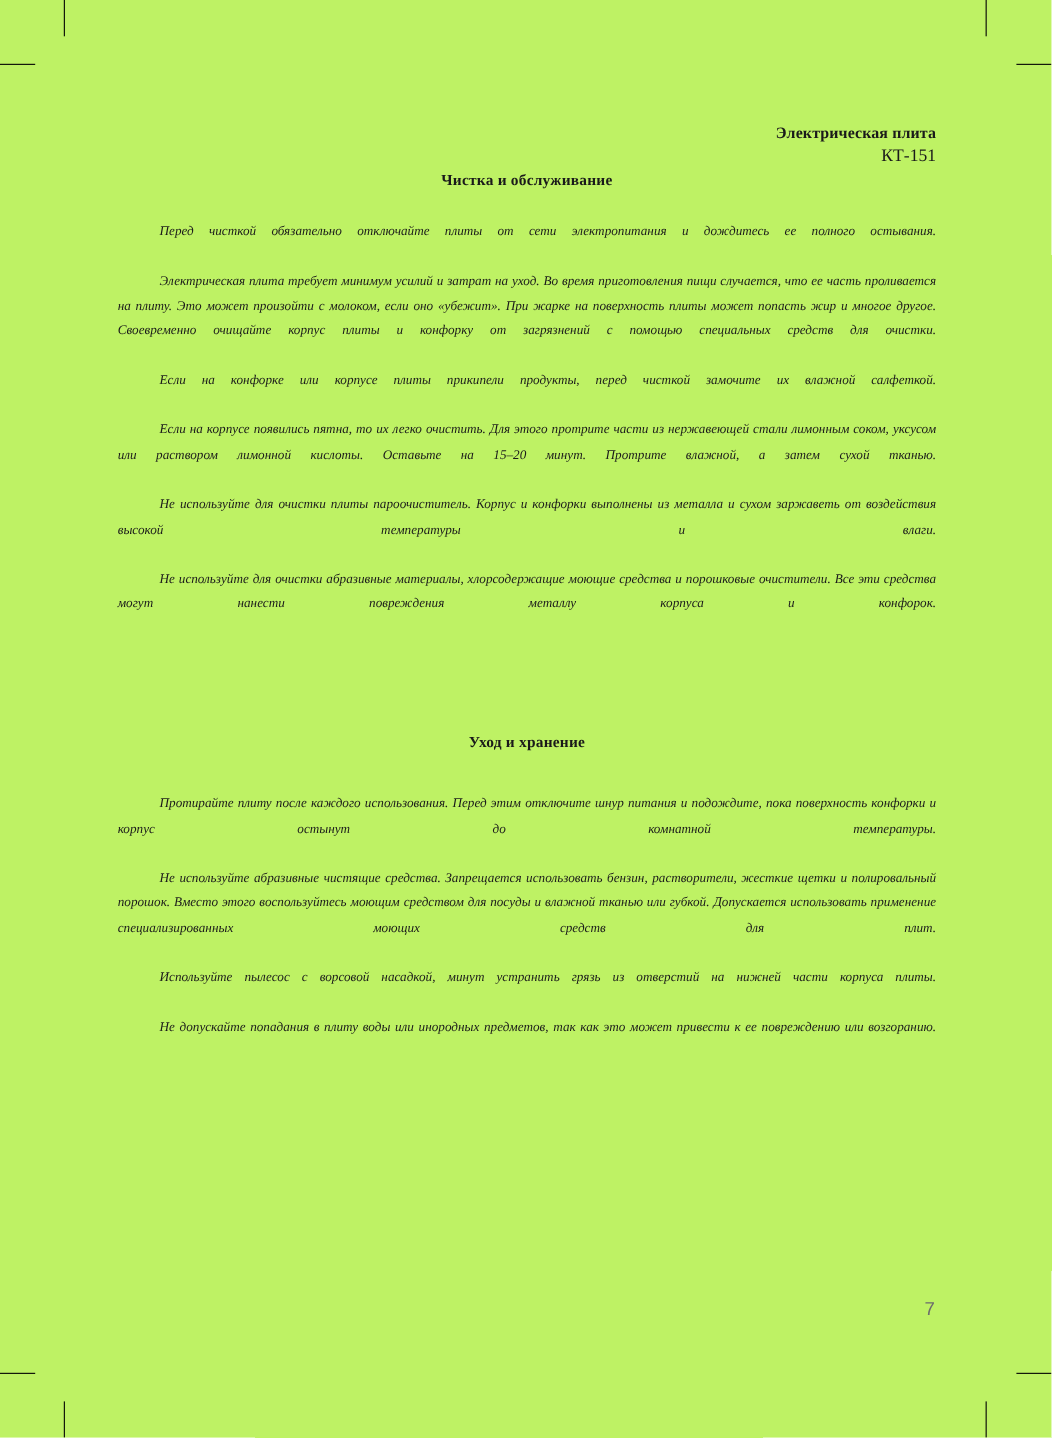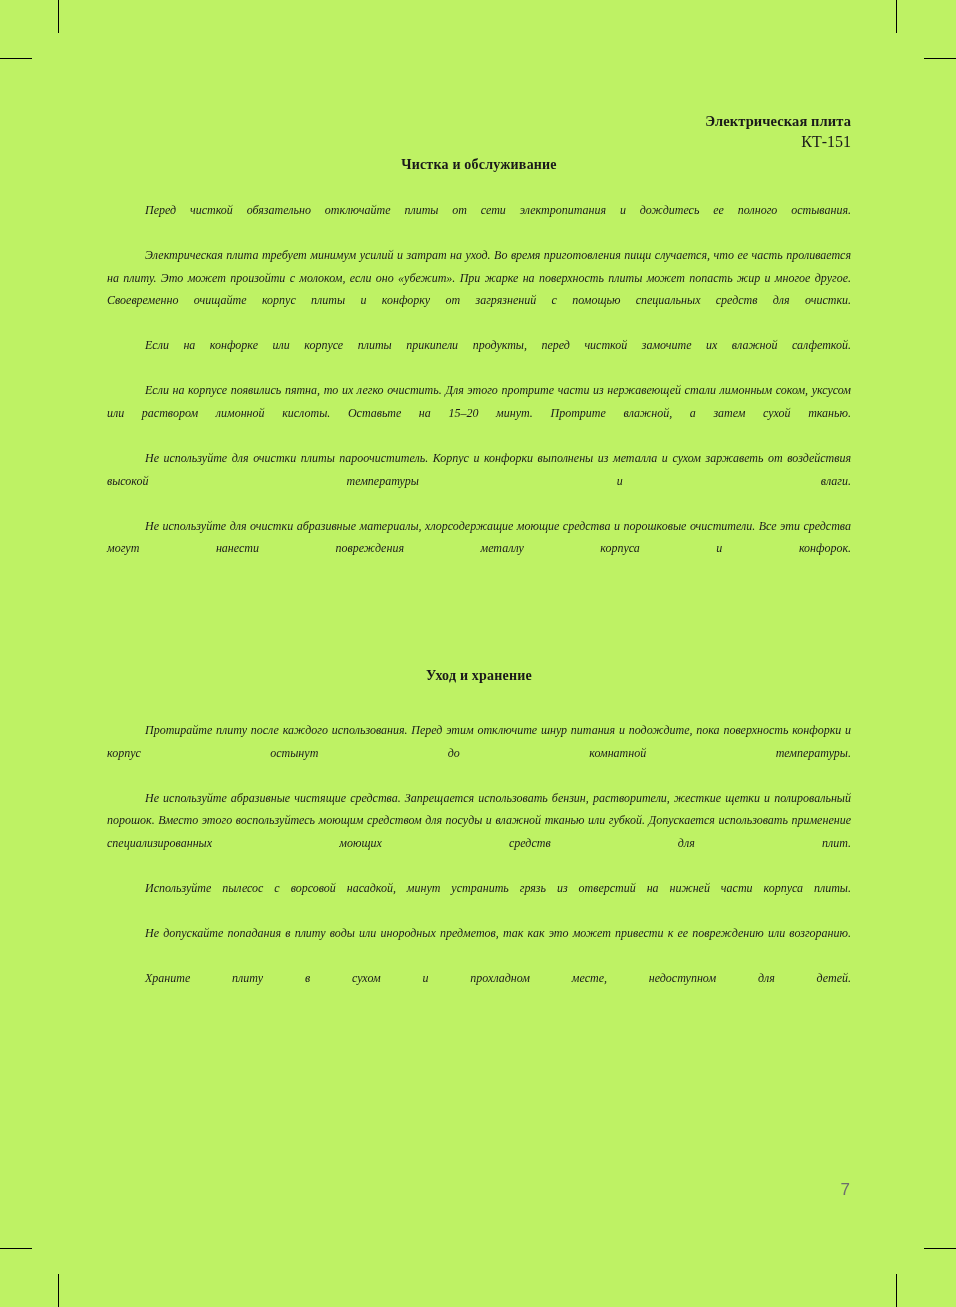--- a/index.html
+++ b/index.html
@@ -147,19 +147,18 @@
       <p>Не используйте для очистки абразивные материалы, хлорсодержащие моющие средства и порошковые очистители. Все эти средства могут нанести повреждения металлу корпуса и конфорок.</p>
     </div>
 
     <h2 class="section-title" id="heading-2">Уход и хранение</h2>
 
     <div class="body-block" id="block-2">
       <p>Протирайте плиту после каждого использования. Перед этим отключите шнур питания и подождите, пока поверхность конфорки и корпус остынут до комнатной температуры.</p>
       <p>Не используйте абразивные чистящие средства. Запрещается использовать бензин, растворители, жесткие щетки и полировальный порошок. Вместо этого воспользуйтесь моющим средством для посуды и влажной тканью или губкой. Допускается использовать применение специализированных моющих средств для плит.</p>
       <p>Используйте пылесос с ворсовой насадкой, минут устранить грязь из отверстий на нижней части корпуса плиты.</p>
       <p>Не допускайте попадания в плиту воды или инородных предметов, так как это может привести к ее повреждению или возгоранию.</p>
-      <p>Храните плиту в сухом и прохладном месте, недоступном для детей.</p>
     </div>
 
     <div class="folio">7</div>
 
   </div>
 </div>
 
 </body></html>

